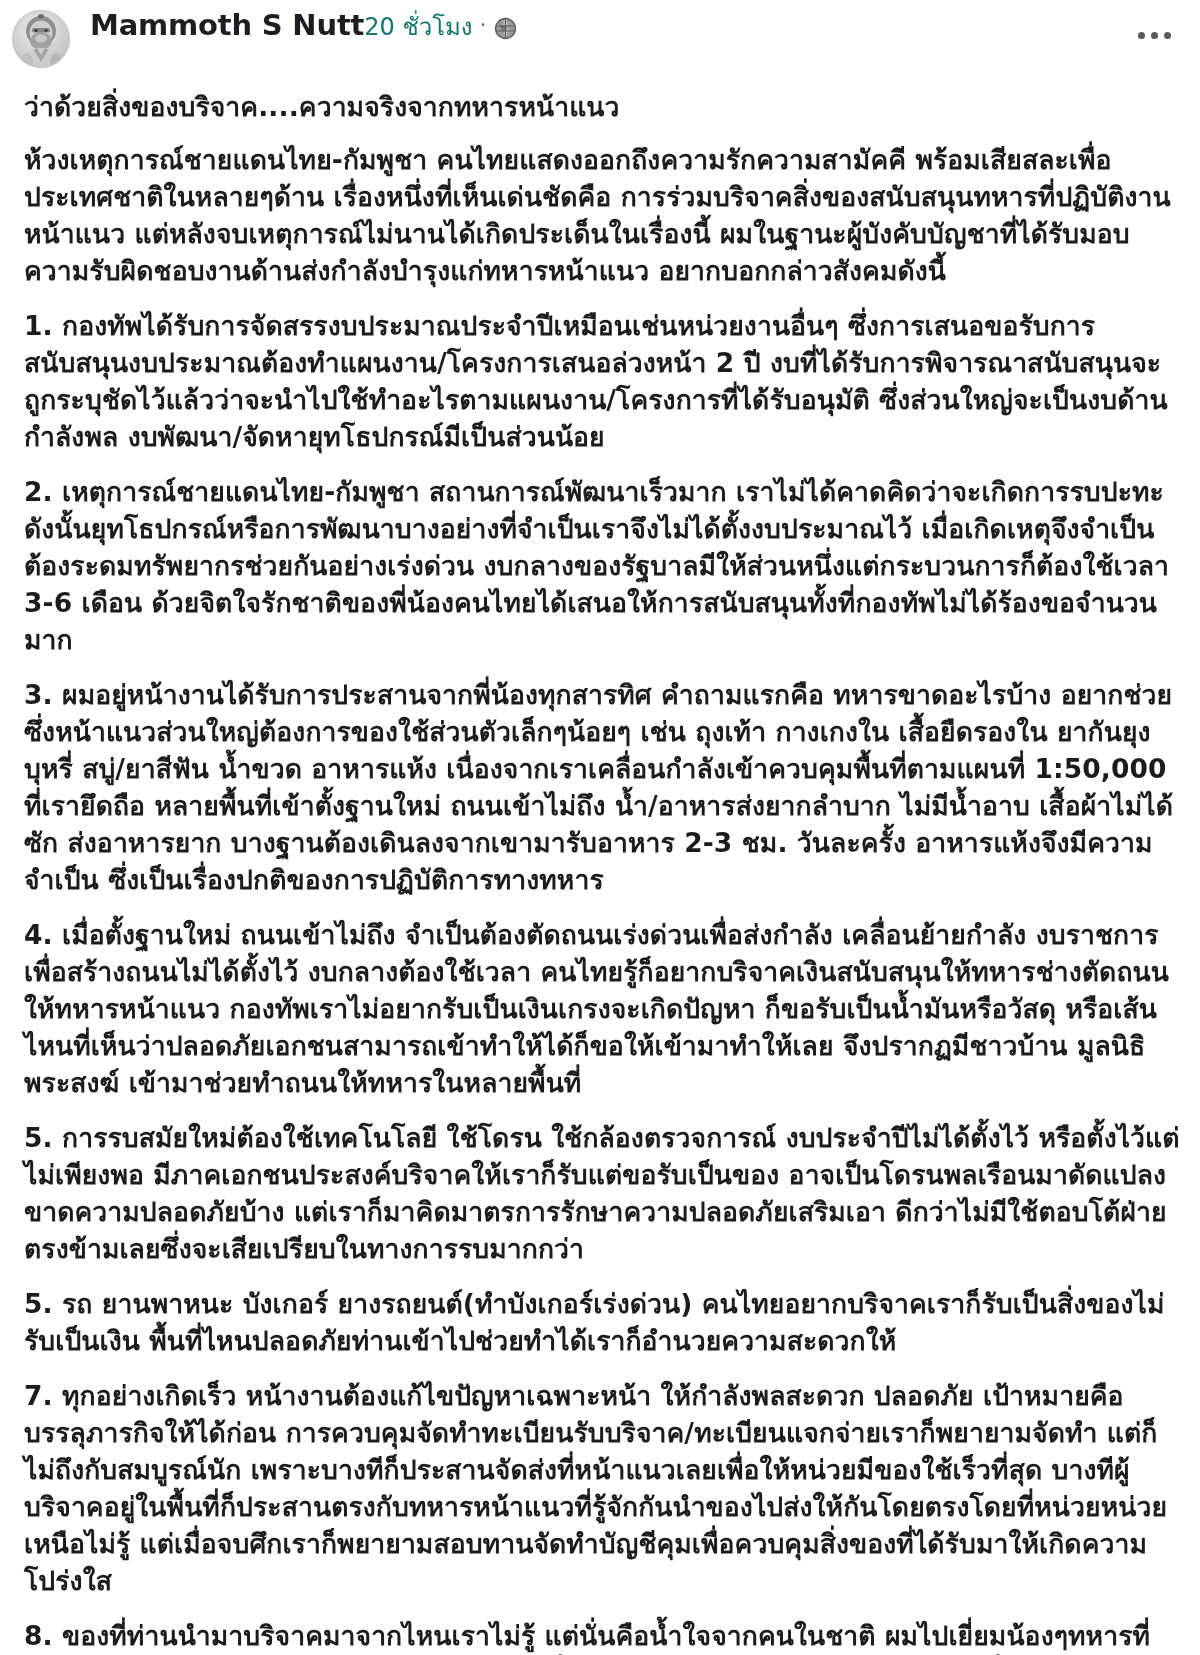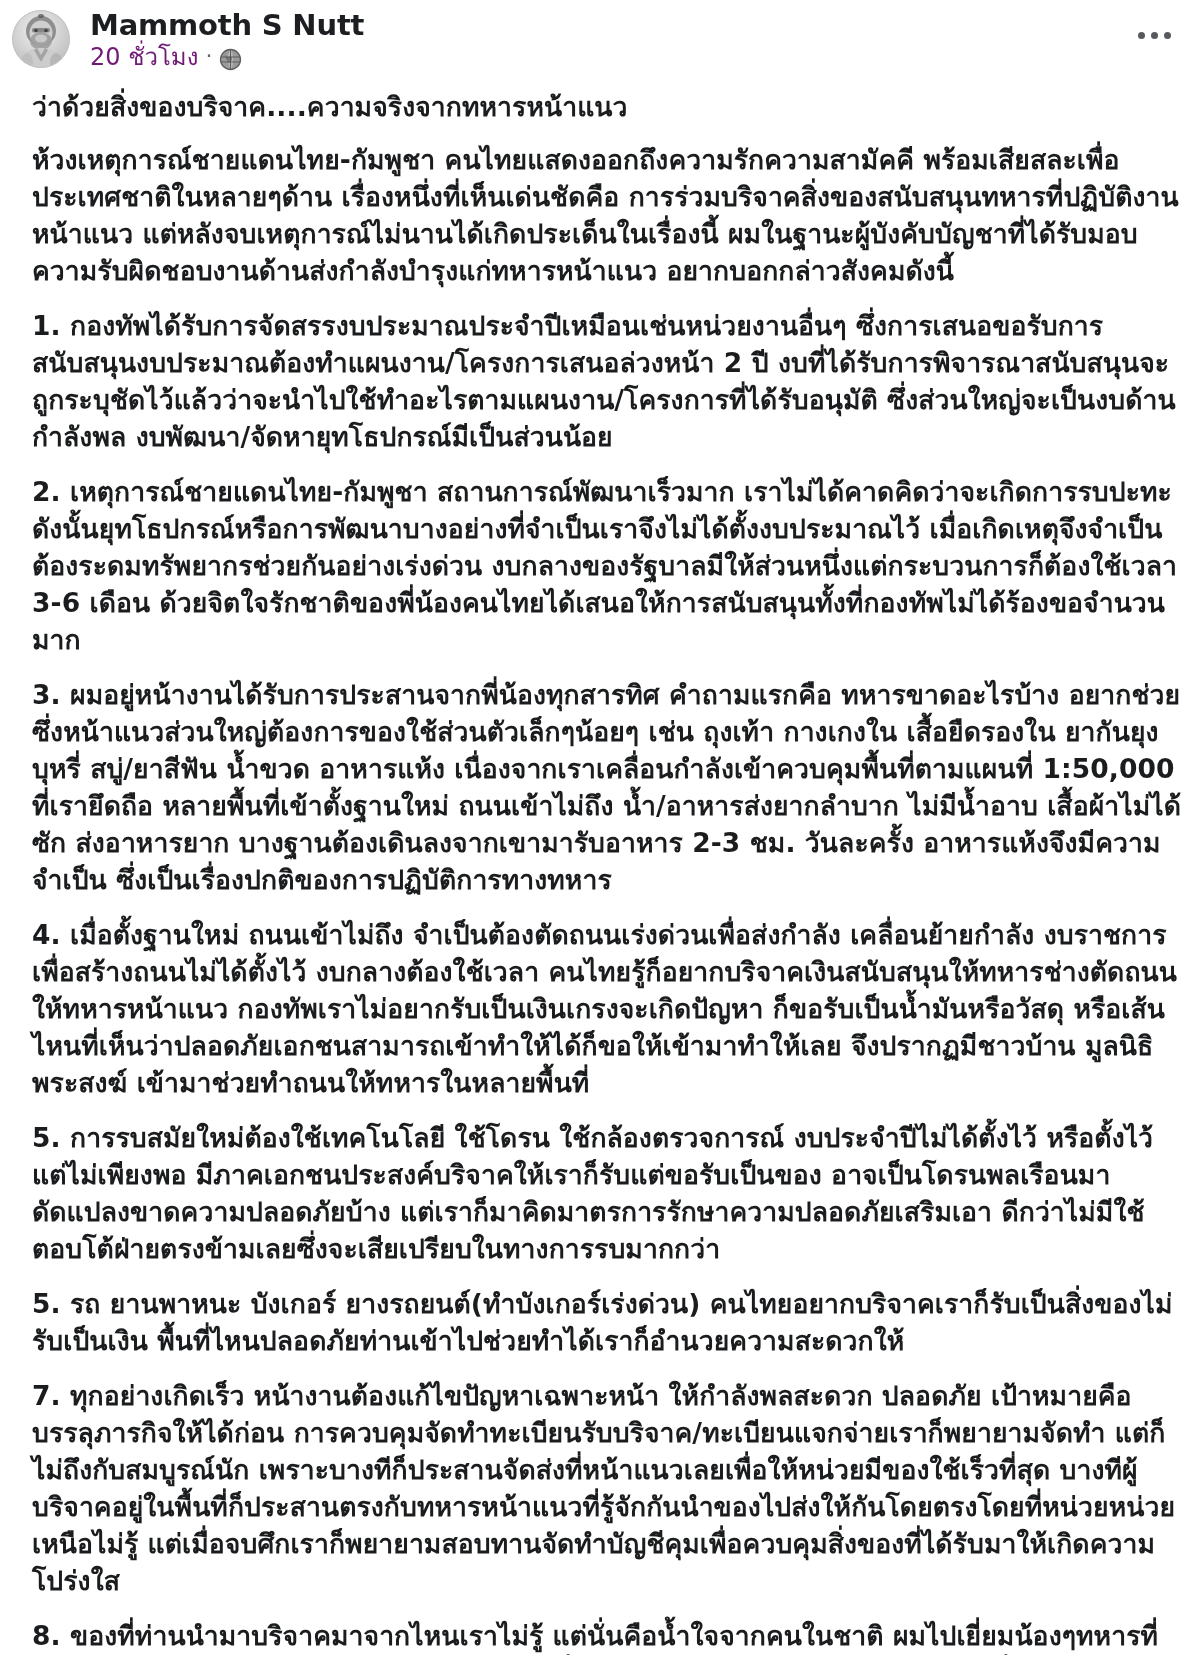--- a/index.html
+++ b/index.html
@@ -43,21 +43,21 @@
     overflow: hidden;
     background: #d8d8d8;
     position: relative;
     filter: grayscale(100%);
   }
   .avatar svg { display: block; width: 100%; height: 100%; }
 
   .header-text {
     margin-left: 20px;
     display: flex;
-    flex-direction: column;
+    flex-direction: row;
     justify-content: center;
     padding-top: 1px;
   }
 
   .author-name {
     font-size: 29px;
     font-weight: 700;
     line-height: 1.12;
     letter-spacing: -0.2px;
     color: #1c1e21;
@@ -65,21 +65,21 @@
   }
 
   .meta-row {
     display: flex;
     align-items: center;
     margin-top: 3px;
     font-size: 24px;
     line-height: 1.1;
     color: #4b4f56;
   }
-  .meta-time { color: #701a75; }
+  .meta-time { color: #0f766e; }
   .meta-dot {
     margin: 0 7px;
     color: #65676b;
     font-size: 22px;
     line-height: 1;
     position: relative;
     top: -2px;
   }
   .globe-icon {
     display: inline-block;
@@ -115,21 +115,21 @@
   .post-body {
     padding: 14px 18px 10px 20px;
     box-sizing: border-box;
   }
 
   .para {
     font-size: 26.5px;
     line-height: 37px;
     color: #1a1c1e;
     font-weight: 600;
-    margin: 0 0 18px 12px;
+    margin: 0 0 18px 4px;
     word-break: break-word;
     letter-spacing: 0.1px;
   }
   .para.title {
     margin-bottom: 16px;
   }
   .para:last-child { margin-bottom: 0; }
 </style>
 </head>
 <body>

